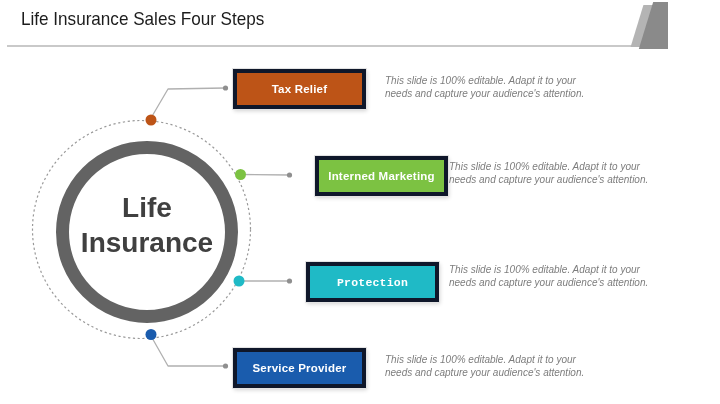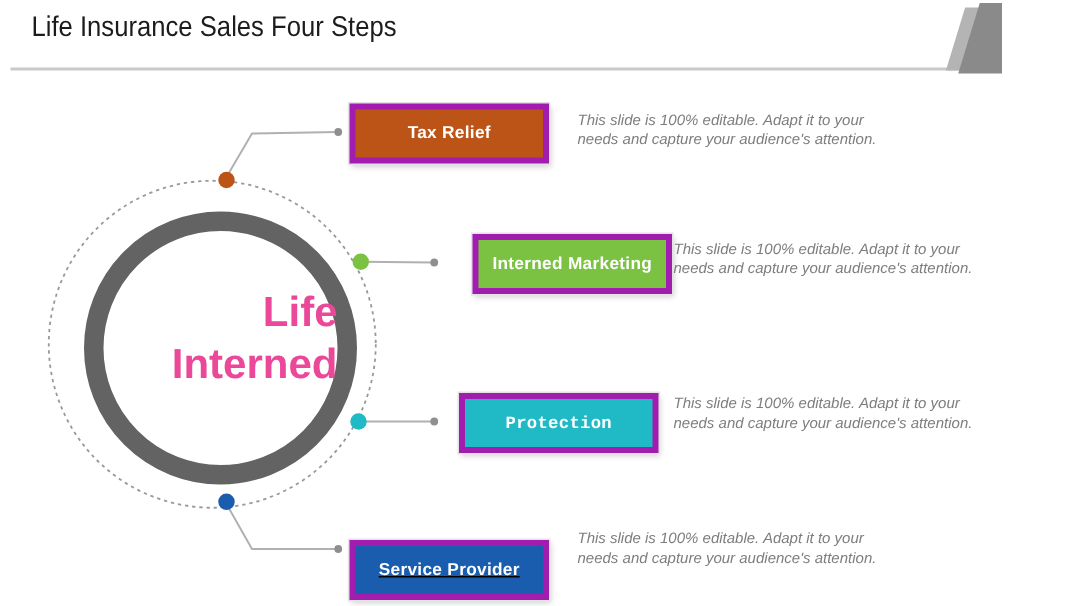--- a/index.html
+++ b/index.html
@@ -18,34 +18,34 @@
   .corner-front{position:absolute;left:646px;top:2px;width:54px;height:47px;background:#8a8a8a;transform:skewX(-17deg);}
   
   .overlay{position:absolute;left:0;top:0;}
   
   .ring{
     position:absolute;left:56px;top:141px;width:156px;height:156px;
     border:13px solid #636363;border-radius:50%;background:#fff;box-sizing:content-box;
   }
   .ring-text{
     position:absolute;left:0;top:0;right:0;bottom:0;
-    display:flex;flex-direction:column;align-items:flex-end;justify-content:center;
-    padding-bottom:14px;font-weight:bold;font-size:28px;line-height:35px;color:#ec4899;
+    display:flex;flex-direction:column;align-items:center;justify-content:center;
+    padding-bottom:14px;font-weight:bold;font-size:28px;line-height:35px;color:#404040;
   }
   
   .box{
-    position:absolute;width:125px;height:32px;padding:4px;background:#a21caf;
+    position:absolute;width:125px;height:32px;padding:4px;background:#0f172a;
     box-shadow:0 0 0 1px #e3e3e3, 1px 2px 4px rgba(0,0,0,.18);
   }
   .box-fill{width:100%;height:100%;display:flex;align-items:center;justify-content:center;}
   .box-label{color:#ffffff;font-weight:bold;font-size:11.5px;letter-spacing:.2px;white-space:nowrap;}
   .pos-tax{left:233px;top:69px;}
   .pos-interned{left:315px;top:156px;}
   .pos-protection{left:306px;top:262px;font-family:Liberation Mono, monospace;}
-  .pos-service{left:233px;top:360px;text-decoration:underline;}
+  .pos-service{left:233px;top:348px;}
   
   .desc{
     position:absolute;font-style:italic;font-size:10px;line-height:12.5px;
     color:#7d7d7d;white-space:nowrap;
   }
   .pos-desc-tax{left:385px;top:75px;}
   .pos-desc-interned{left:449px;top:161px;}
   .pos-desc-protection{left:449px;top:264px;}
   .pos-desc-service{left:385px;top:354px;}
 </style>
@@ -77,21 +77,21 @@
 
     <circle cx="151" cy="120" r="5.5" fill="#bd5417"></circle>
     <circle cx="240.5" cy="174.5" r="5.5" fill="#7cc242"></circle>
     <circle cx="239" cy="281" r="5.5" fill="#1fbac6"></circle>
     <circle cx="151" cy="334.5" r="5.5" fill="#1a5cad"></circle>
   </svg>
 
   <div class="ring" style="border-color: rgb(99, 99, 99);">
     <div class="ring-text">
       <span>Life</span>
-      <span>Interned</span>
+      <span>Insurance</span>
     </div>
   </div>
 
   <div class="box pos-tax">
     <div class="box-fill" style="background-color: rgb(189, 84, 23);">
       <span class="box-label">Tax Relief</span>
     </div>
   </div>
   <div class="desc pos-desc-tax">
     <div>This slide is 100% editable. Adapt it to your</div>

